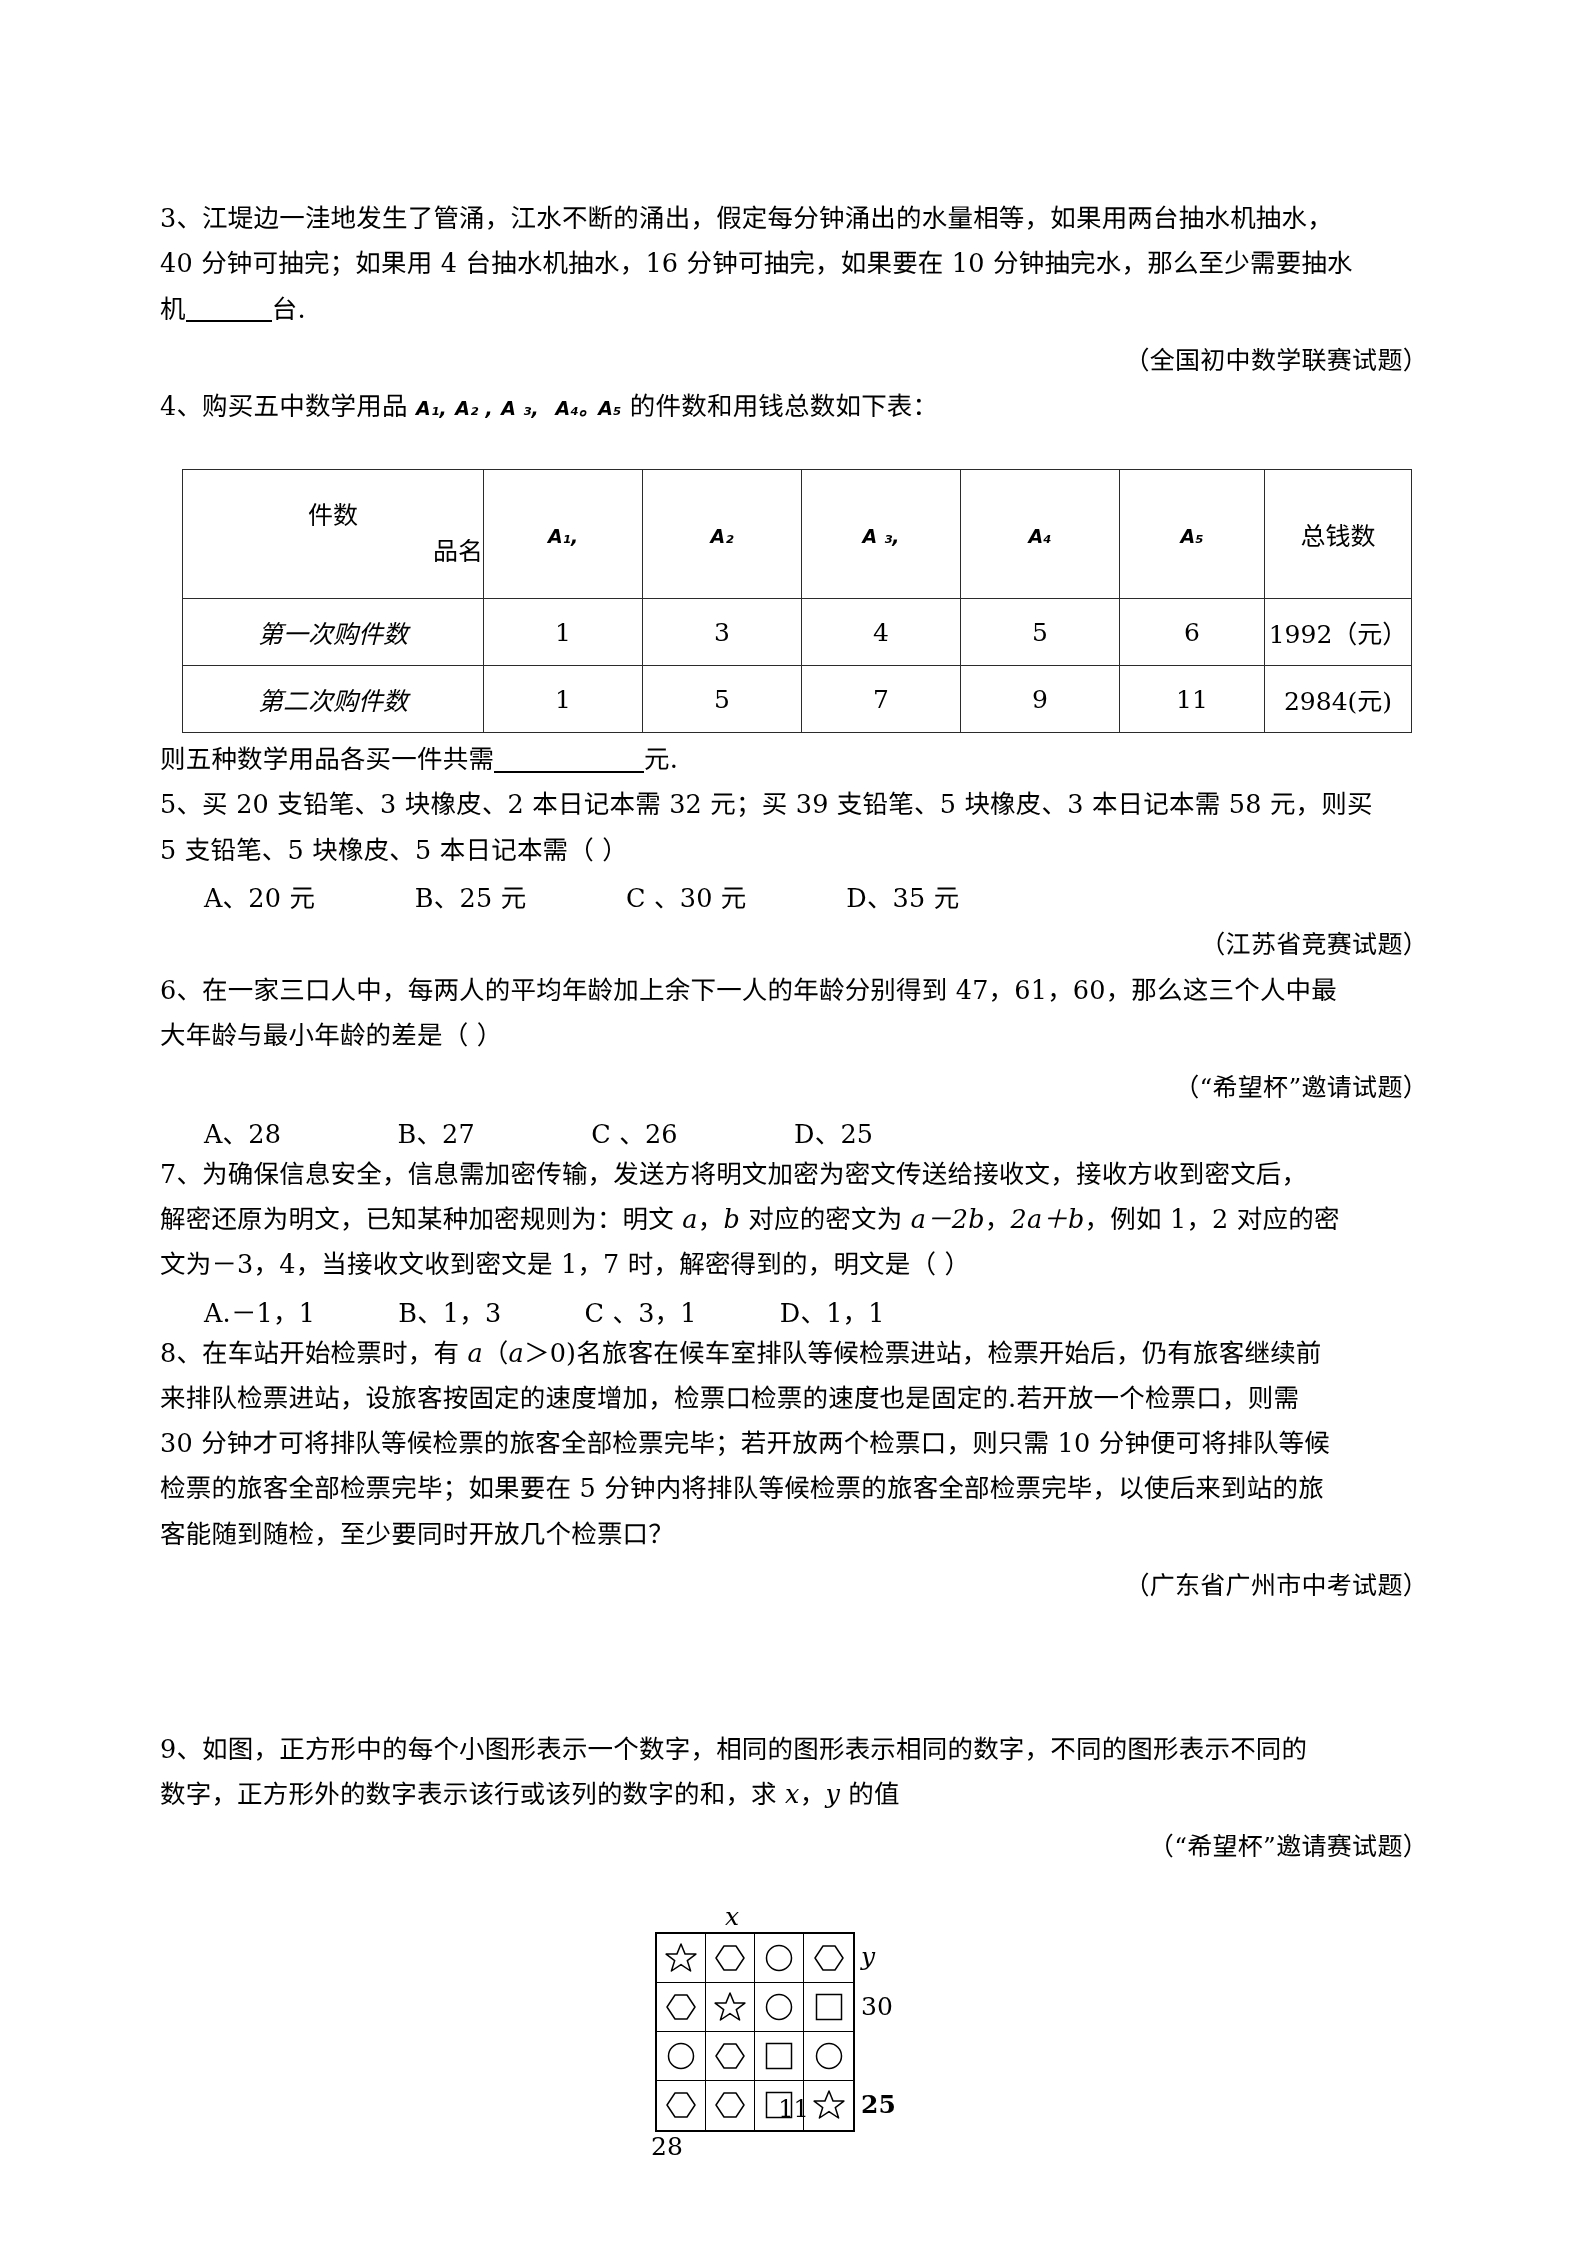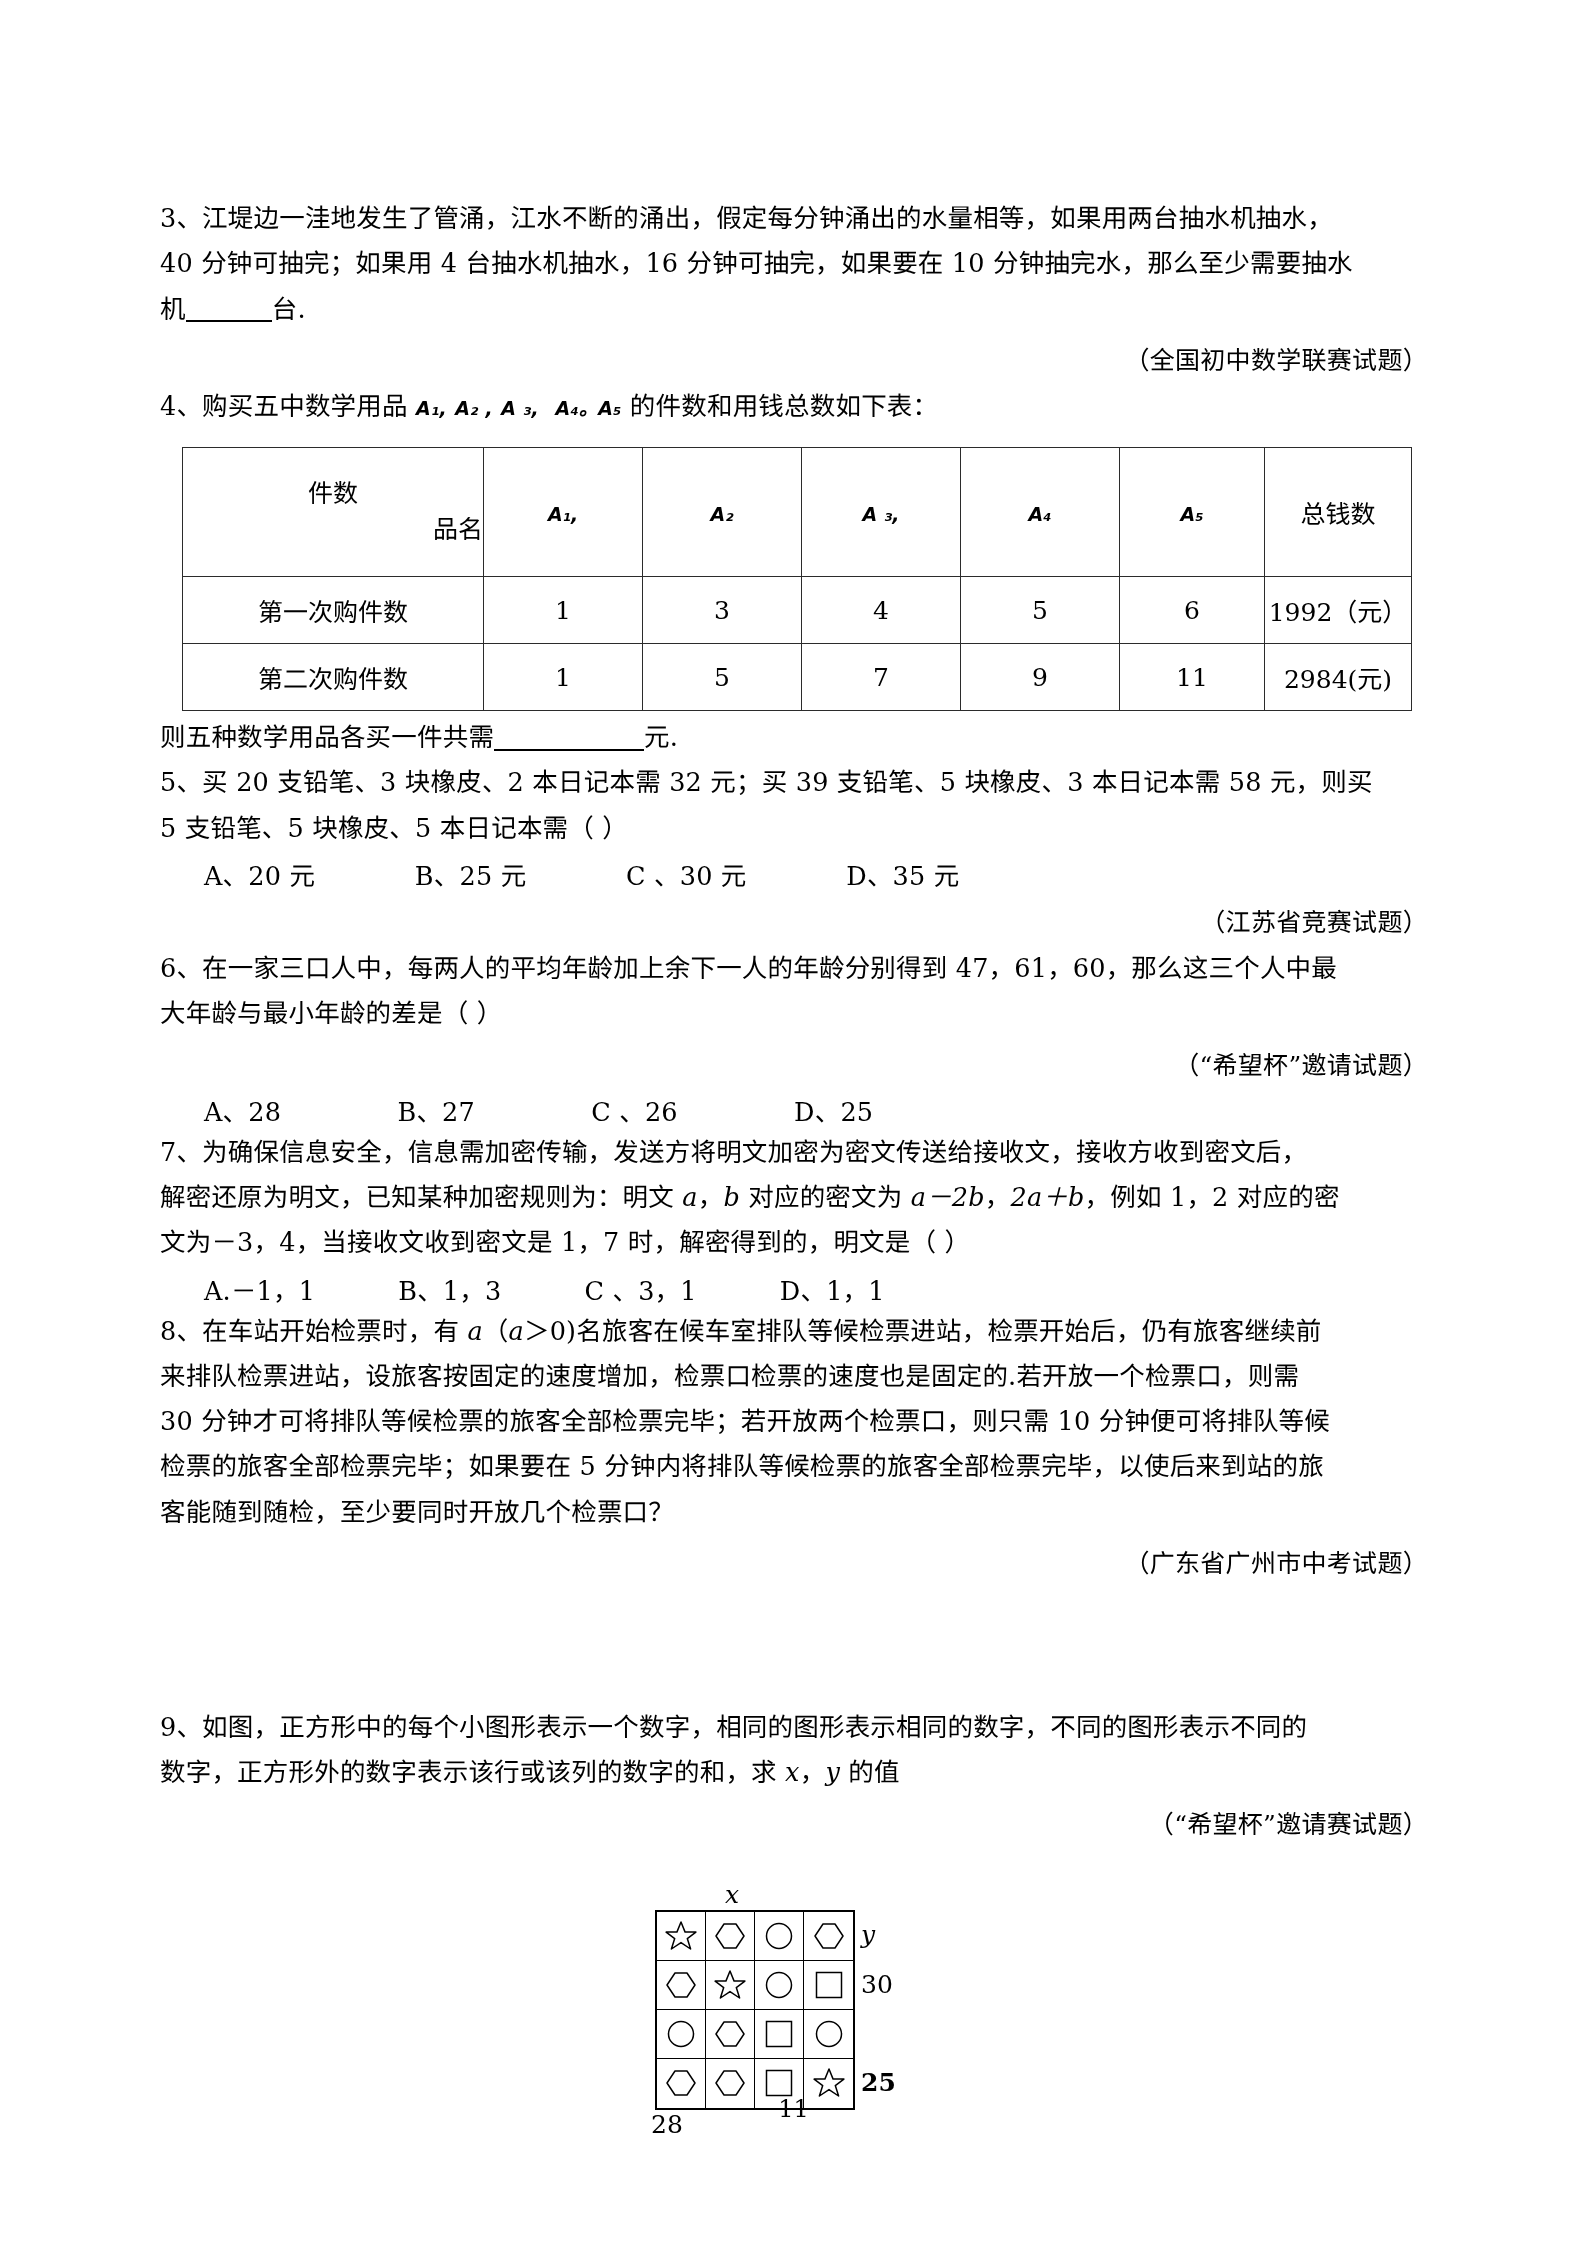--- a/index.html
+++ b/index.html
@@ -58,21 +58,21 @@
     font-family: "DejaVu Serif", "Liberation Serif", serif;
   }
   .blank-u {
     display: inline-block;
     border-bottom: 2px solid #000;
     height: 1.05em;
     vertical-align: -0.18em;
   }
 
   
-  .tbl-wrap { margin: 20px 0 6px 22px; }
+  .tbl-wrap { margin: 42px 0 6px 22px; }
   table.goods {
     border-collapse: collapse;
     width: 1222px;
     table-layout: fixed;
   }
   table.goods td, table.goods th {
     border: 1.6px solid #2b2b2b;
     text-align: center;
     vertical-align: middle;
     font-size: 25px;
@@ -87,21 +87,21 @@
     font-size: 24.5px;
   }
   .corner-cell .l1 { display:block; }
   .corner-cell .l2 { display:block;text-align:right; }
   .ahead {
     font-style: italic;
     font-weight: bold;
     font-size: 19px;
     font-family: "DejaVu Sans", "Liberation Sans", sans-serif;
   }
-  .rowlabel { font-size: 25px; }
+  .rowlabel { font-size: 25px; font-style: italic; }
 
   
   .figure {
     position: relative;
     width: 330px;
     margin: 40px auto 0 auto;
     height: 268px;
   }
   .grid {
     position: absolute;

